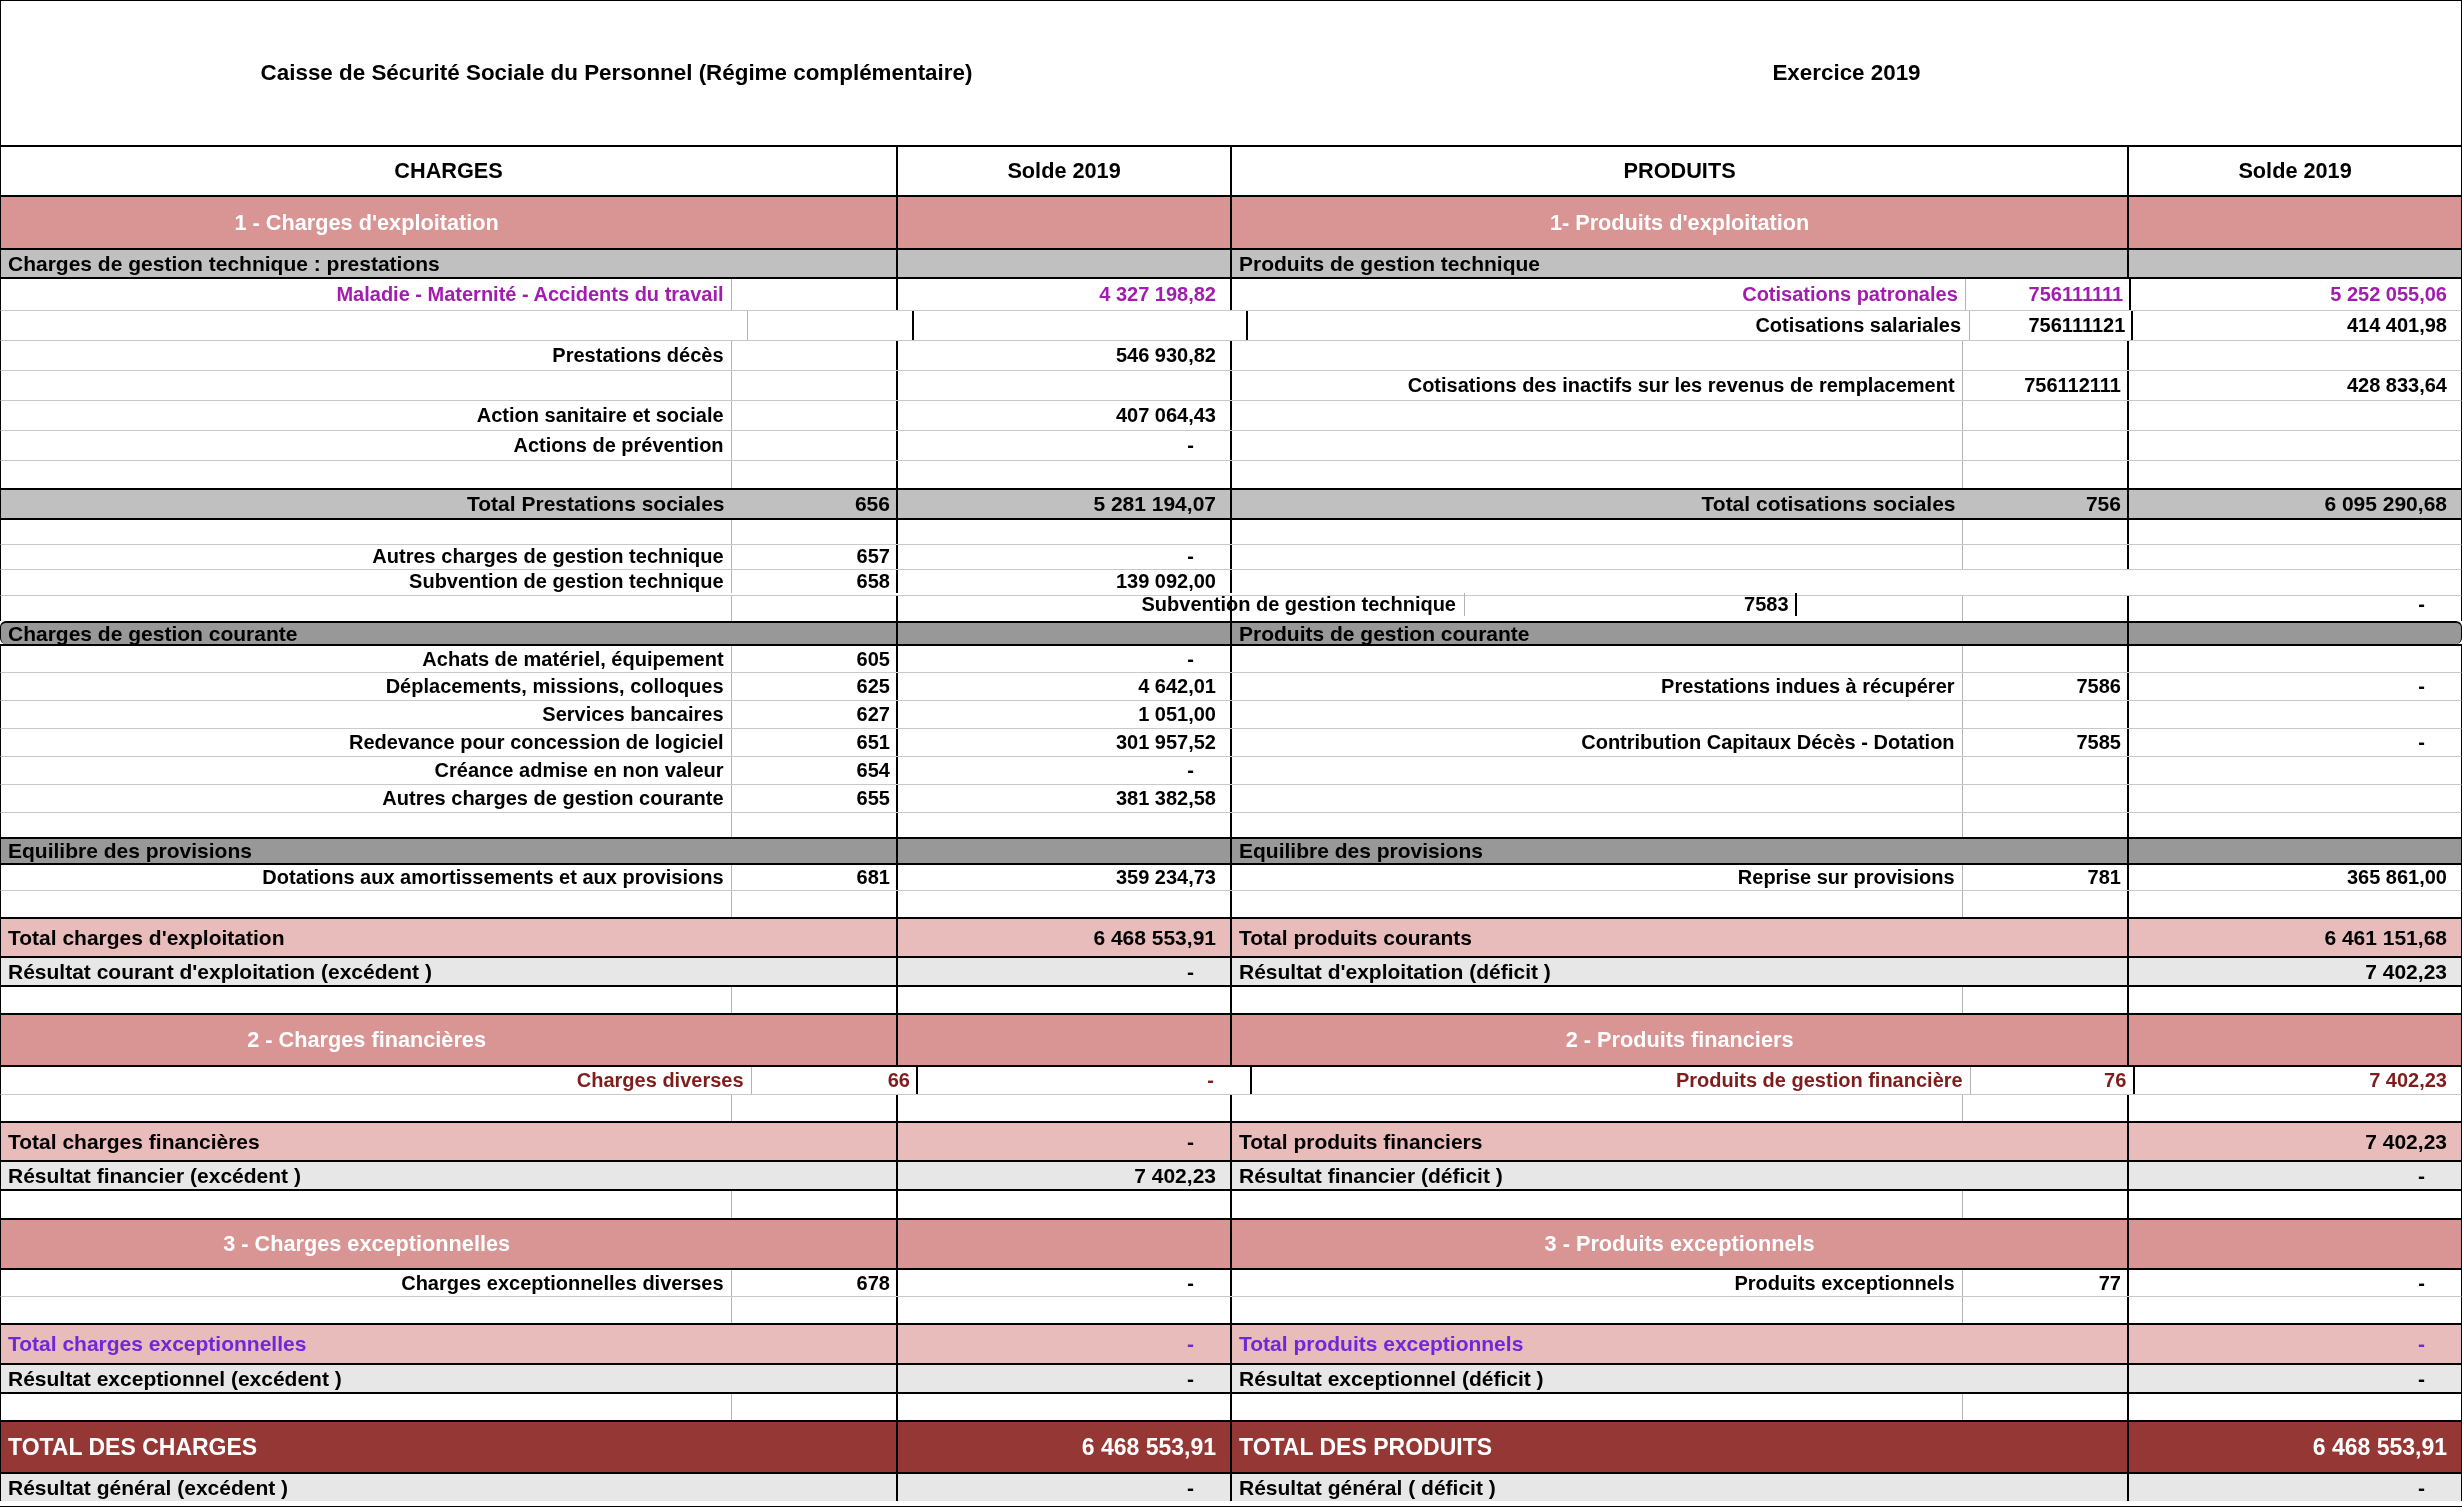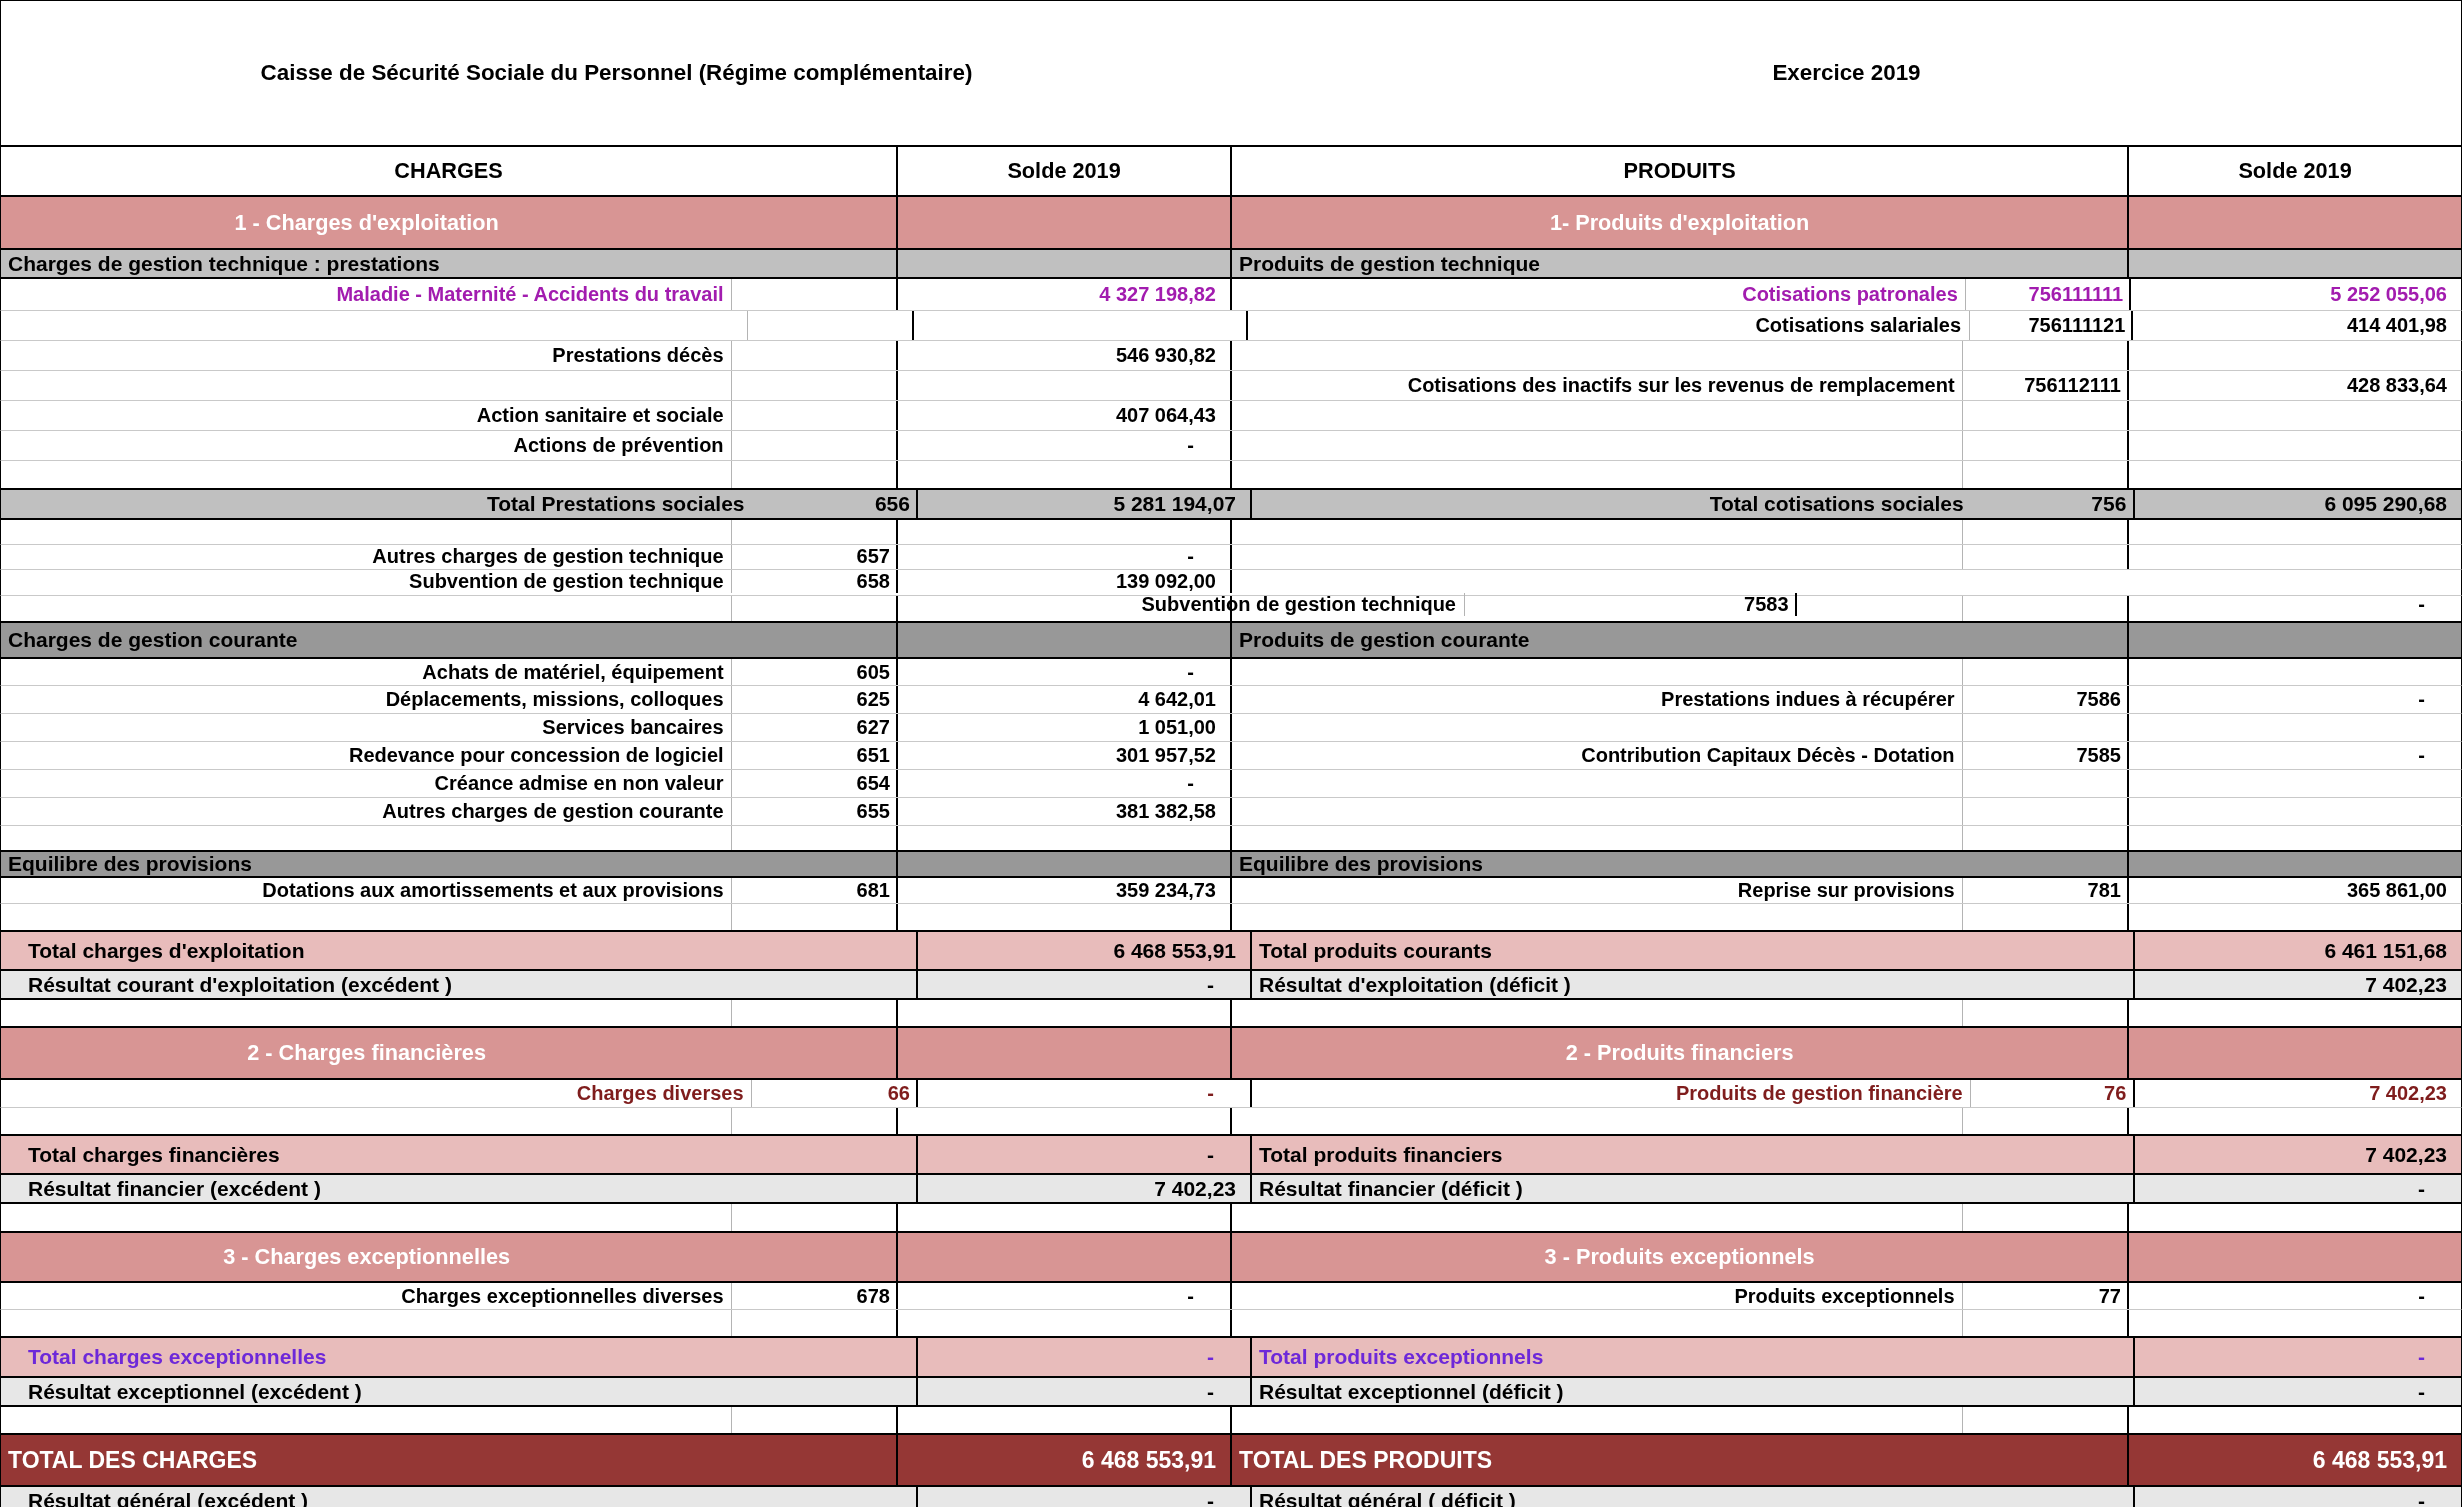--- a/index.html
+++ b/index.html
@@ -26,21 +26,21 @@
   .val.center{justify-content:center;padding-right:0;}
 
   .title-band{height:147px;border-top:1.5px solid #000;border-bottom:2.3px solid #000;font-size:22.4px;}
   .title-band .cell{width:100%;justify-content:center;}
   .colhead{height:50px;background:#fff;border-bottom:2.3px solid #000;font-size:21.7px;}
 
   .r-section{color:#fff;font-size:21.7px;}
   .r-grand{color:#fff;font-size:23px;}
   .r-sub{font-size:21px;}
   .r-plain{font-size:20px;}
-  .r-total{font-size:21px;padding-left:20px;}
+  .r-total{font-size:21px;}
 </style>
 </head>
 <body>
 
 <div class="grid">
 
   <div class="row title-band">
     <div class="half left nodiv">
       <div class="cell">Caisse de Sécurité Sociale du Personnel (Régime complémentaire)</div>
     </div>
@@ -219,21 +219,21 @@
           <div class="cell lab divlight"></div>
           <div class="cell code"></div>
           <div class="cell val"></div>
         </div>
         <div class="half right">
           <div class="cell lab divlight"></div>
           <div class="cell code"></div>
           <div class="cell val"></div>
         </div>
       </div>
-      <div class="row r-sub" style="height: 36px; background: rgb(152, 152, 152); color: rgb(0, 0, 0); border-top: 2.3px solid rgb(0, 0, 0);">
+      <div class="row r-sub" style="height: 23px; background: rgb(152, 152, 152); color: rgb(0, 0, 0); border-top: 2.3px solid rgb(0, 0, 0); border-radius: 6px;">
         <div class="half left">
           <div class="cell merged">Charges de gestion courante</div>
           <div class="cell val"></div>
         </div>
         <div class="half right">
           <div class="cell merged">Produits de gestion courante</div>
           <div class="cell val"></div>
         </div>
       </div>
       <div class="row r-plain" style="height: 28px; background: rgb(255, 255, 255); color: rgb(0, 0, 0); border-top: 2.3px solid rgb(0, 0, 0);">

